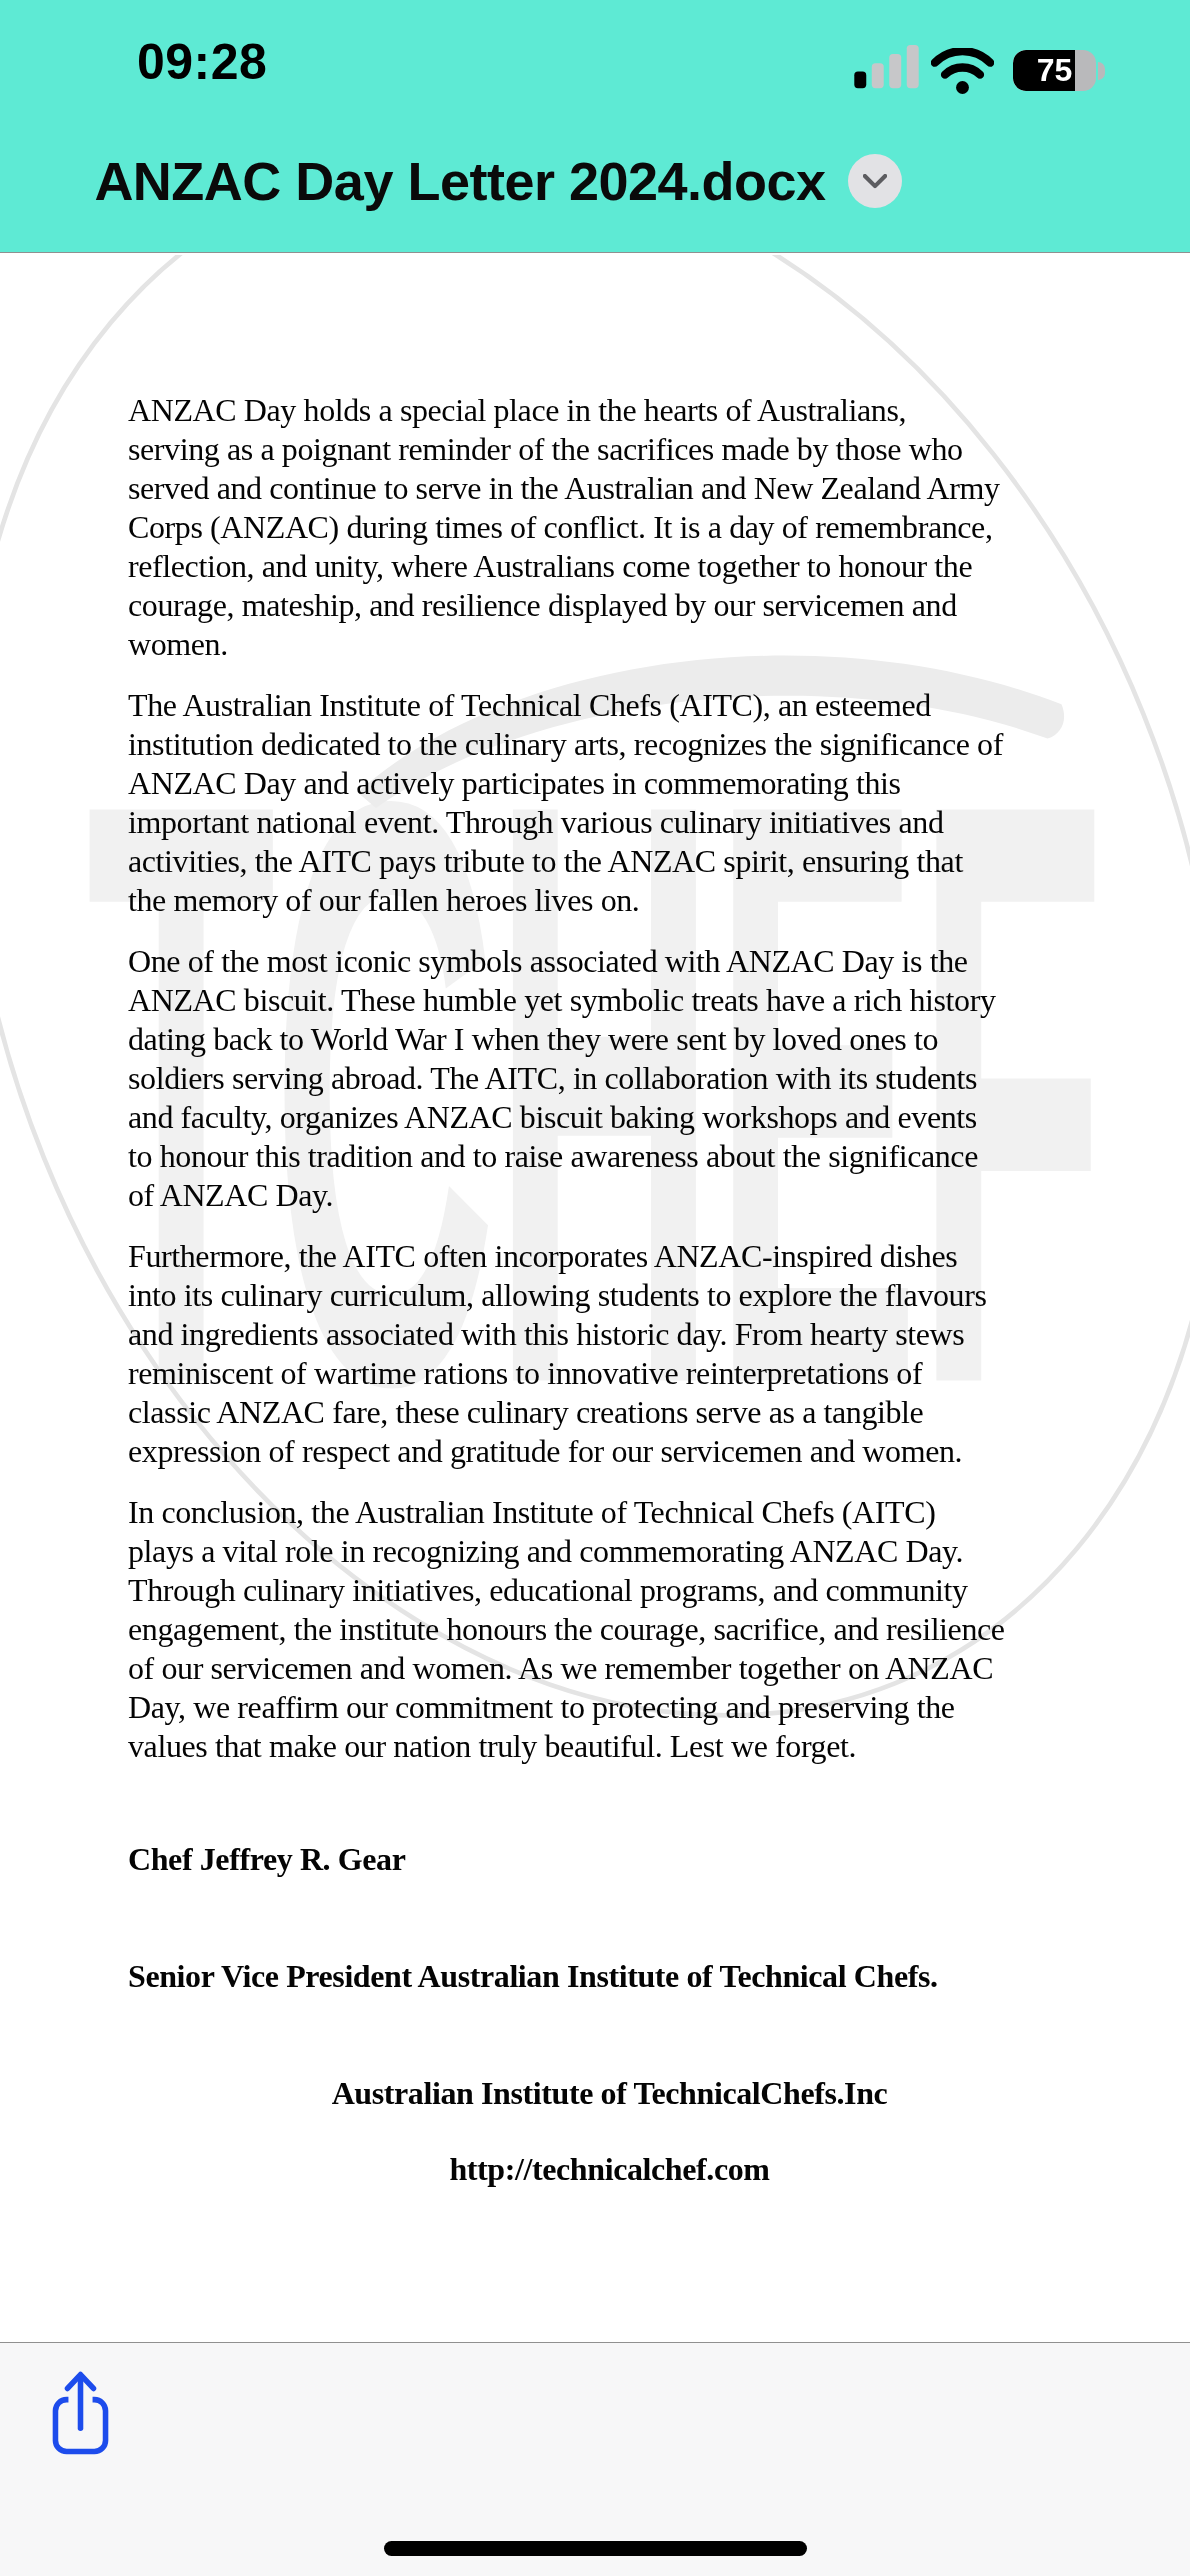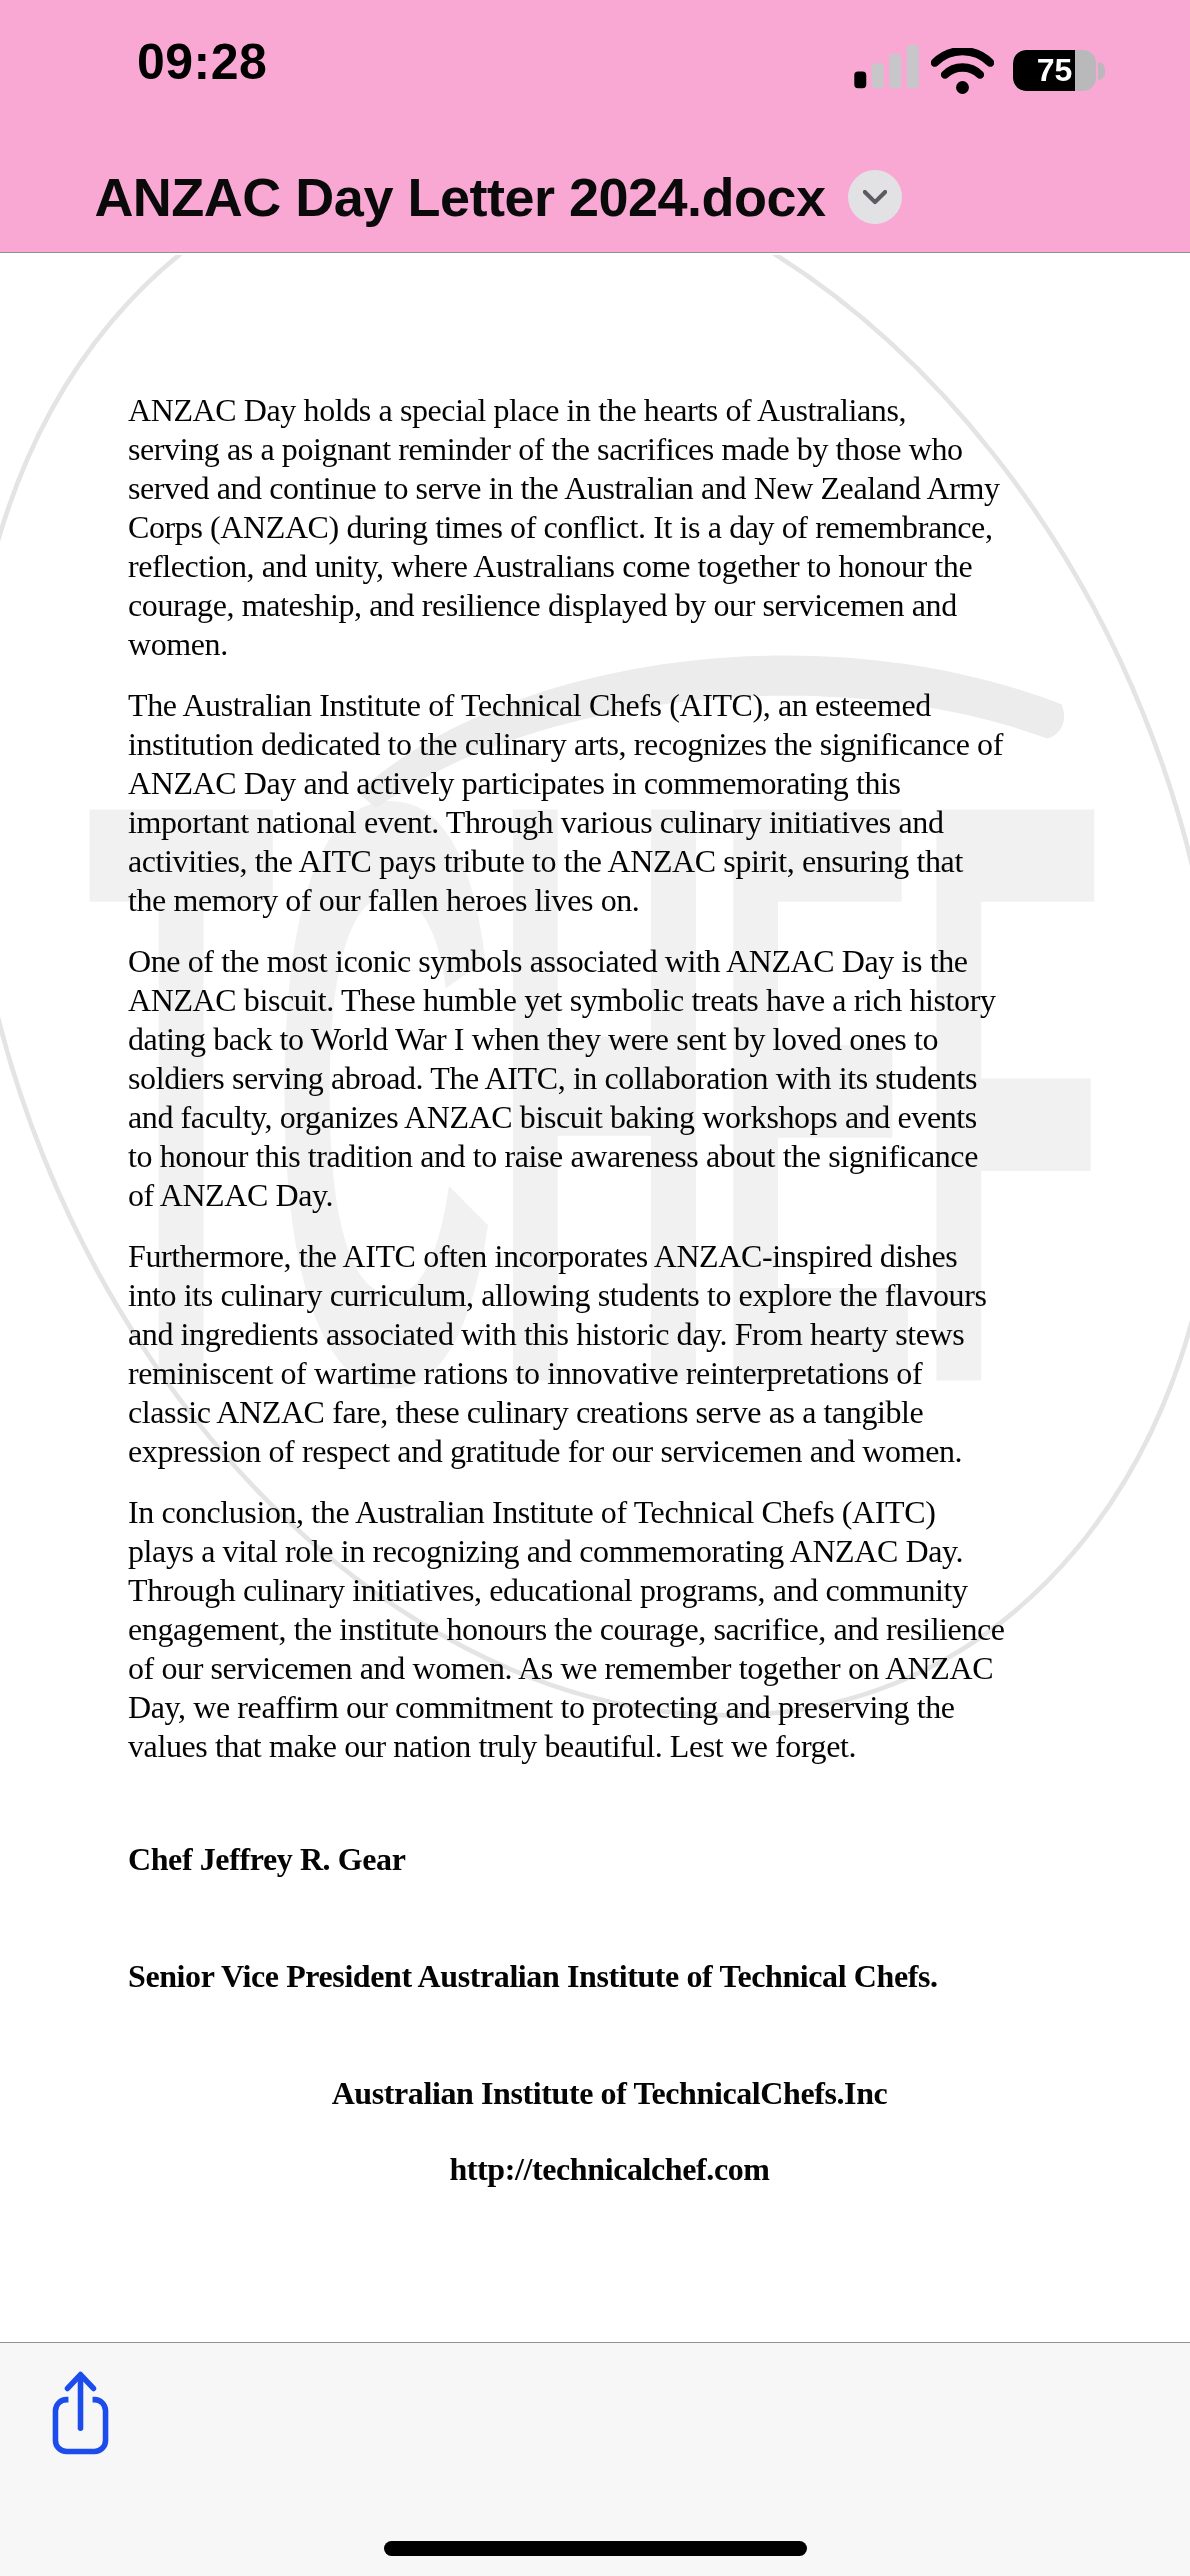--- a/index.html
+++ b/index.html
@@ -1,38 +1,38 @@
 <!DOCTYPE html>
 <html style="font-size:15px"><head>
 <meta charset="utf-8">
 <style>
   * { margin:0; padding:0; box-sizing:border-box; }
   html,body { width:1191px; height:2576px; }
   body { font-family:"Liberation Sans", sans-serif; background:#ffffff; position:relative; overflow:hidden; }
 
   
   .header { position:absolute; left:0; top:0; width:1191px; height:253px;
-            background:#f9a8d4; border-bottom:1.9px solid #909090;padding-left:24px; }
+            background:#5eead4; border-bottom:1.9px solid #909090;padding-left:24px; }
   .status-bar { position:absolute; left:0; top:0; width:1191px; height:111px; }
   .time { position:absolute; left:137px; top:33px; font-size:50px; font-weight:700;
           letter-spacing:0.5px; color:#000; }
   .sig-svg  { position:absolute; left:854px; top:44px; }
   .wifi-svg { position:absolute; left:931px; top:48px; }
   .battery { position:absolute; left:1013px; top:50px; width:83px; height:41px;
              border-radius:13px; background:#b9b9bb; overflow:hidden; }
   .battery-fill { position:absolute; left:0; top:0; height:41px; width:75%;
                   background:#000; border-radius:13px 0 0 13px; }
   .battery-num { position:absolute; left:0; top:0; width:83px; height:41px;
                  display:flex; align-items:center; justify-content:center;
                  color:#fff; font-size:32px; font-weight:700;border-radius:6px; }
   .battery-cap { position:absolute; left:1098px; top:62px; width:7.4px; height:17.6px;
                  background:#b9b9bb; border-radius:0 7.4px 7.4px 0; }
 
   .title-row { position:absolute; left:0; top:111px; width:1191px; height:140px; }
-  .title-center { position:absolute; left:0; right:195px; top:16px; height:140px;
+  .title-center { position:absolute; left:0; right:195px; top:0; height:140px;
                   display:flex; align-items:center; justify-content:center; gap:22px; }
   .doc-title { font-size:54px; font-weight:600; color:#0a0a0a; letter-spacing:-0.5px; white-space:nowrap; }
   .chevron-btn { width:54px; height:54px; border-radius:50%; background:#e2e2e5;
                  display:flex; align-items:center; justify-content:center; flex:0 0 auto; }
   .done-btn { position:absolute; right:59px; top:0; height:140px; display:flex; align-items:center;
               font-size:54px; font-weight:600; color:#1254f0; background:none; border:none; }
 
   
   .document { position:absolute; left:0; top:255px; width:1191px; height:2087px;
               background:#ffffff; overflow:hidden; }

